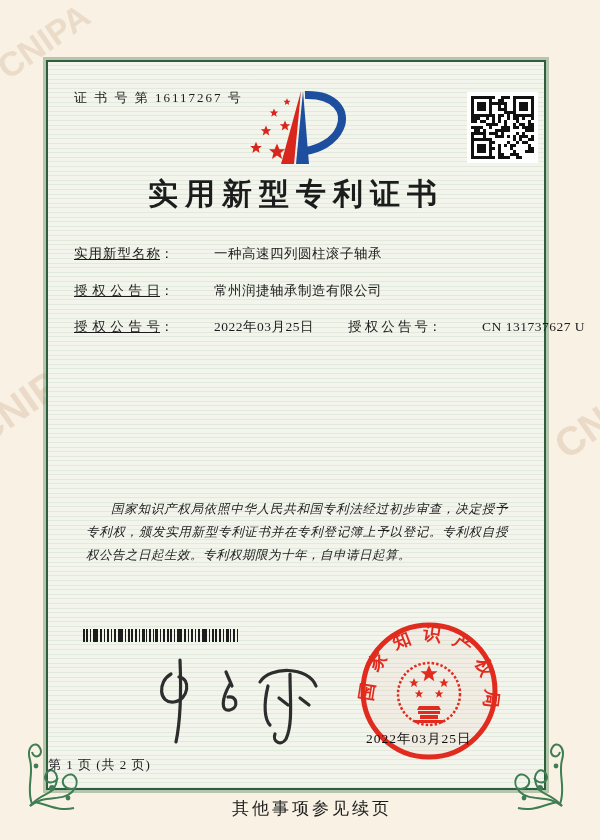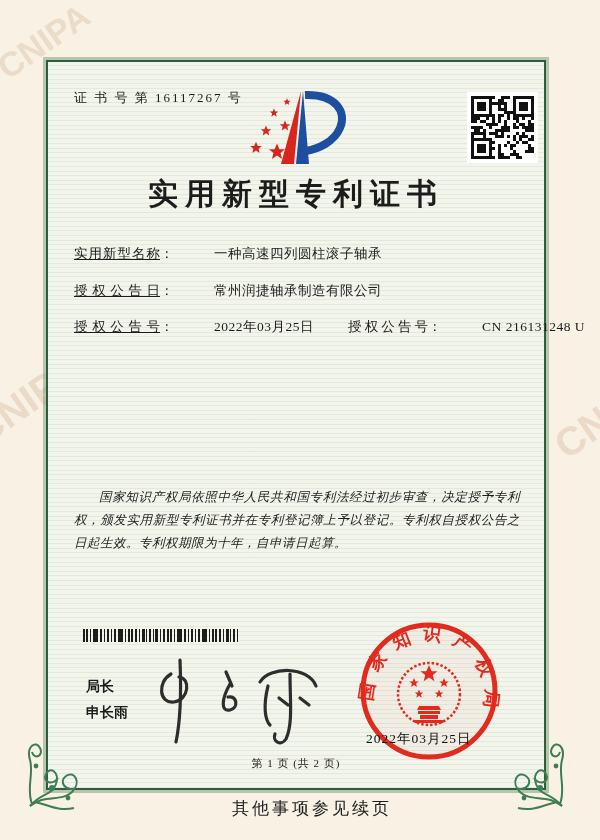--- a/index.html
+++ b/index.html
@@ -22,32 +22,32 @@
          font-size:30px;font-weight:bold;letter-spacing:7px;}
   .rows{position:absolute;left:26px;top:180px;width:446px;font-size:13.5px;}
   .row{margin-bottom:13.5px;line-height:23px;white-space:nowrap;}
   .lbl{display:inline-block;width:86px;text-align:justify;text-align-last:justify;vertical-align:bottom;text-decoration:underline;}
   .lbl2{display:inline-block;width:80px;text-align:justify;text-align-last:justify;
         vertical-align:bottom;margin-left:34px;}
   .colon{display:inline-block;width:14px;}
   .val{letter-spacing:.5px;margin-left:40px;}
   .paras{position:absolute;left:26px;top:424px;width:446px;font-size:12.5px;
          line-height:23px;text-align:justify;font-style:italic;}
-  .paras p{margin:0;text-indent:2em;letter-spacing:.5px;}
+  .paras p{margin:12px;text-indent:2em;letter-spacing:.5px;}
   .barcode{position:absolute;left:35px;top:567px;width:156px;height:13px;
            background:
              repeating-linear-gradient(90deg,#1c1c1c 0 1.5px,rgba(0,0,0,0) 1.5px 3.5px),
              repeating-linear-gradient(90deg,#1c1c1c 0 1px,rgba(0,0,0,0) 1px 7px),
              repeating-linear-gradient(90deg,#1c1c1c 0 2px,rgba(0,0,0,0) 2px 12px);}
   .signoff{position:absolute;left:38px;top:612px;font-size:14px;font-weight:bold;line-height:26px;}
   .sig{position:absolute;left:92px;top:588px;}
   .seal{position:absolute;left:308px;top:556px;width:146px;height:146px;}
   .seal-date{position:absolute;left:318px;top:668px;width:130px;font-size:13.5px;
              color:#111;letter-spacing:1px;white-space:nowrap;}
-  .pageno{position:absolute;left:0;top:694px;width:100%;text-align:center;font-size:11px;letter-spacing:1px;}
+  .pageno{position:absolute;left:0;top:694px;width:100%;font-size:13px;letter-spacing:1px;}
   .note{position:absolute;left:12px;top:797px;width:100%;text-align:center;font-size:17px;letter-spacing:3px;}
   .corner{position:absolute;width:92px;height:92px;}
   .corner.bl{left:-26px;bottom:-26px;}
   .corner.br{right:-26px;bottom:-26px;transform:scaleX(-1);}
 </style>
 </head>
 <body>
 
 <span class="wm" style="left:-8px;top:22px;font-size:34px;color:rgba(205,170,140,.30);">CNIPA</span>
 <span class="wm" style="left:-34px;top:378px;font-size:40px;color:rgba(205,170,140,.32);">CNIPA</span>
@@ -547,34 +547,30 @@
   <div class="title">实用新型专利证书</div>
 
   <div class="rows">
     <div class="row">
       <span class="lbl">实用新型名称</span><span class="colon">：</span><span class="val">一种高速四列圆柱滚子轴承</span>
     </div>
     <div class="row">
       <span class="lbl">授权公告日</span><span class="colon">：</span><span class="val">常州润捷轴承制造有限公司</span>
     </div>
     <div class="row">
-      <span class="lbl">授权公告号</span><span class="colon">：</span><span class="val">2022年03月25日</span><span class="lbl2">授权公告号</span><span class="colon">：</span><span class="val">CN 216131248 U</span>
+      <span class="lbl">授权公告号</span><span class="colon">：</span><span class="val">2022年03月25日</span><span class="lbl2">授权公告号</span><span class="colon">：</span><span class="val">CN 131737627 U</span>
     </div>
   </div>
 
   <div class="paras">
     <p>国家知识产权局依照中华人民共和国专利法经过初步审查，决定授予专利权，颁发实用新型专利证书并在专利登记簿上予以登记。专利权自授权公告之日起生效。专利权期限为十年，自申请日起算。</p>
   </div>
 
   <div class="barcode"></div>
 
-  <div class="signoff">
-    <div>局长</div>
-    <div>申长雨</div>
-  </div>
 
   <svg class="sig" width="200" height="100" viewBox="0 0 200 100">
     <g fill="none" stroke="#2d2d2d" stroke-width="3.2" stroke-linecap="round">
       <path d="M40,10 C41,34 41,68 36,92"></path>
       <path d="M31,24 C17,32 19,54 34,52 C49,50 51,28 39,27"></path>
       <path d="M86,22 L92,36"></path>
       <path d="M90,34 C82,48 80,62 90,60 C99,58 97,45 88,47"></path>
       <path d="M120,32 C130,16 168,16 176,36"></path>
       <path d="M128,36 C123,56 125,70 130,75"></path>
       <path d="M150,24 C150,50 153,74 146,89 C141,97 132,91 135,84"></path>

